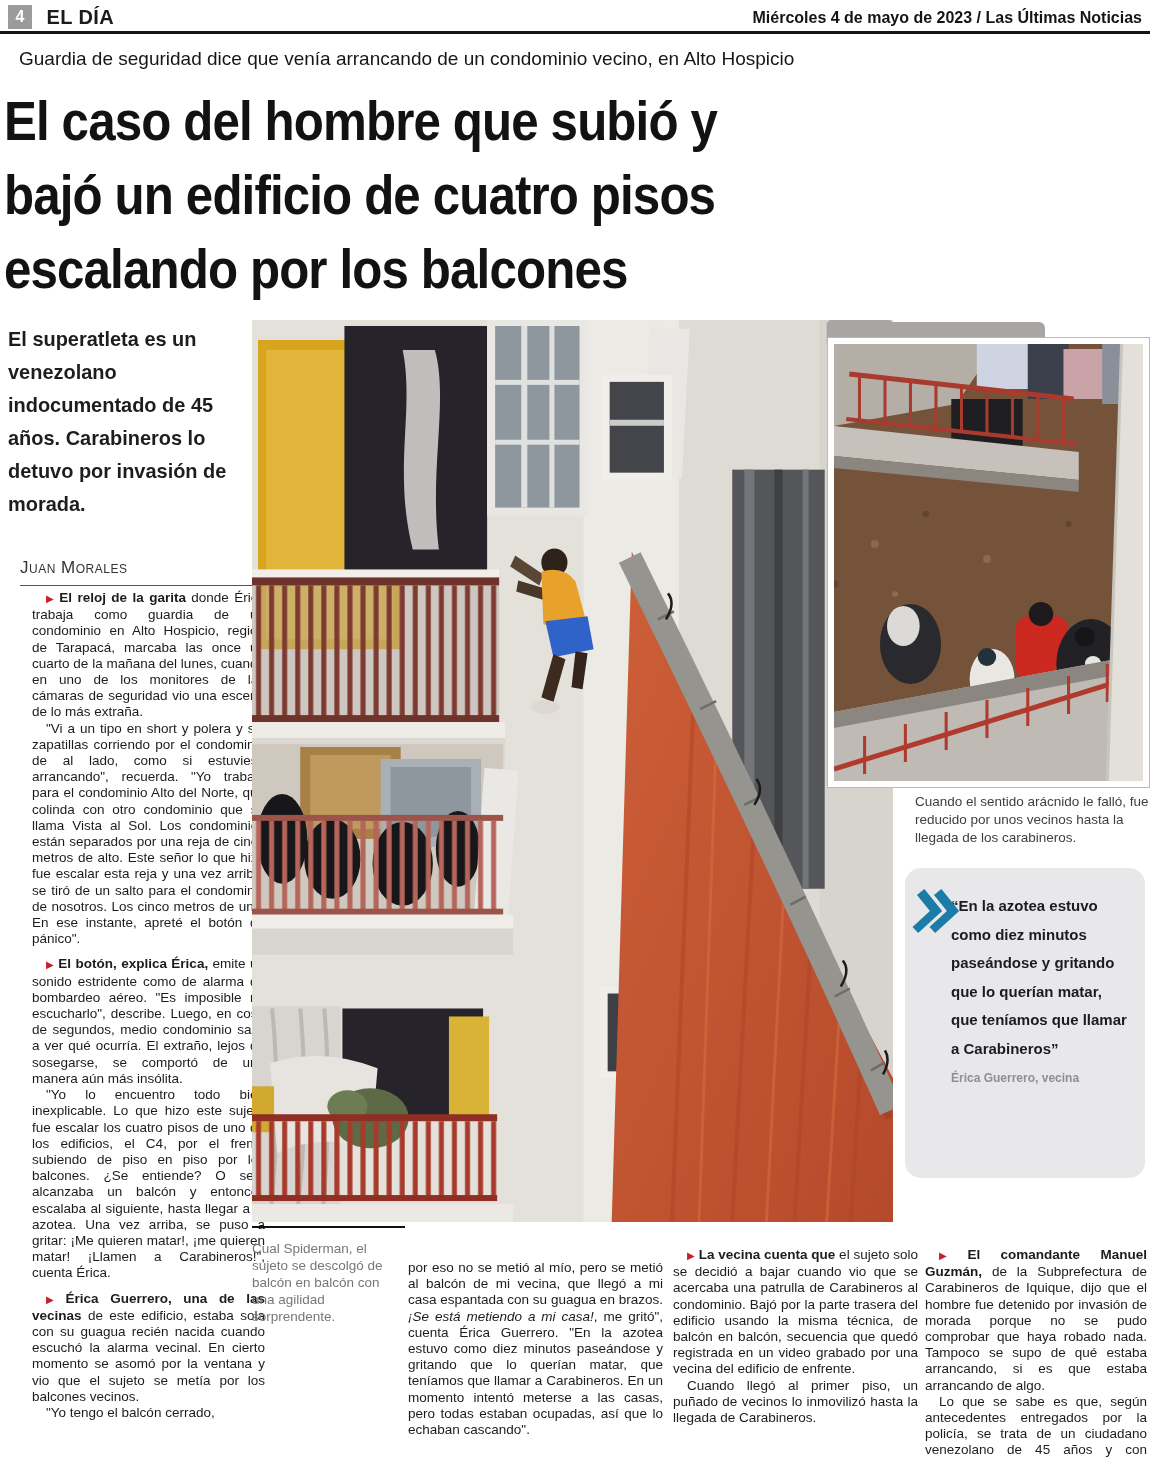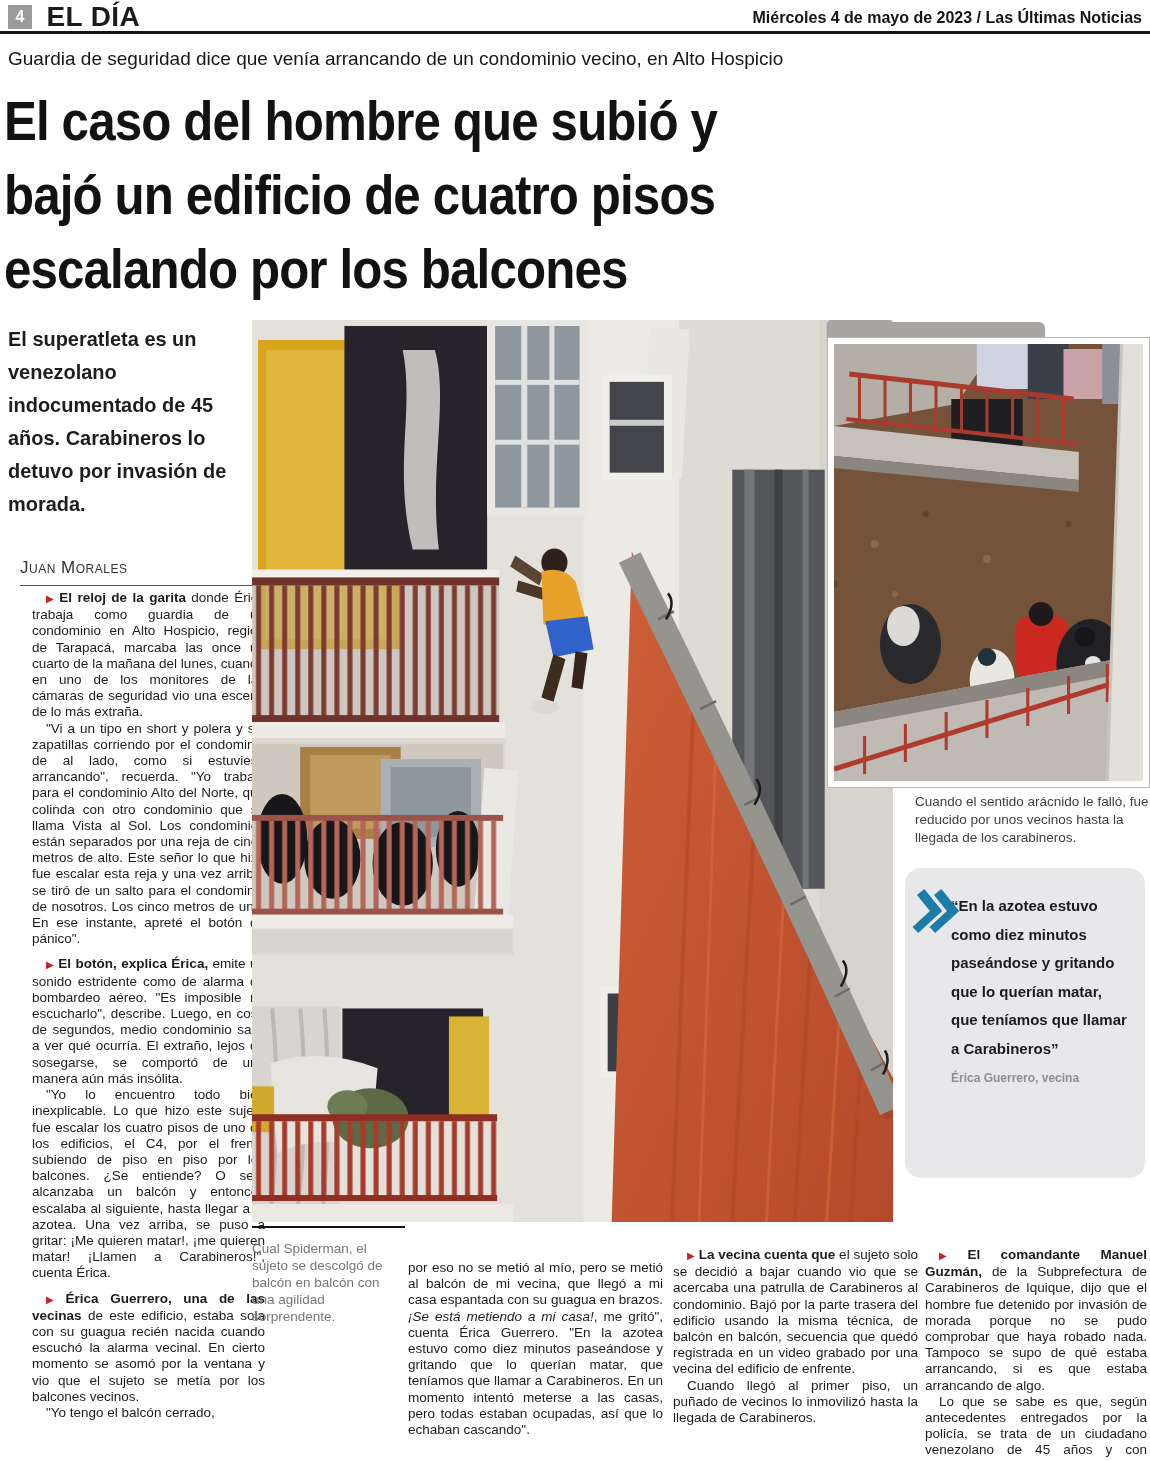--- a/index.html
+++ b/index.html
@@ -2,26 +2,26 @@
 <html><head>
 <meta charset="utf-8">
 <style>
   html,body{margin:0;padding:0;background:#f2f2f2;}
   .page{position:relative;width:1150px;height:1461px;background:#ffffff;margin:0 auto;
         font-family:"Liberation Sans",sans-serif;color:#1b1b1d;overflow:hidden;}
   
   .masthead-row{position:absolute;left:8px;top:5px;right:8px;height:26px;}
   .pageno{display:inline-block;width:24px;height:24px;background:#9b9b9b;color:#fff;
           font-weight:bold;text-align:center;line-height:24px;font-size:16px;vertical-align:top;}
-  .masthead{font-size:28px;font-weight:800;letter-spacing:.4px;margin-left:10px;vertical-align:top;line-height:24px;display:inline-block;text-align:center;}
+  .masthead{font-size:20px;font-weight:800;letter-spacing:.4px;margin-left:10px;vertical-align:top;line-height:24px;display:inline-block;text-align:center;}
   .dateline{position:absolute;right:0;top:4px;font-size:16px;color:#141414;}
   .dateline .date{font-weight:600;}
   .dateline .brand{font-weight:800;}
   .top-rule{position:absolute;left:0;top:31px;width:1150px;height:3px;background:#141414;}
-  .kicker{position:absolute;left:8px;top:48px;width:1100px;font-size:19px;font-weight:500;color:#161616;}
+  .kicker{position:absolute;left:19px;top:48px;width:1100px;font-size:19px;font-weight:500;color:#161616;}
   
   .headline{position:absolute;left:4px;top:84px;margin:0;font-size:56px;line-height:74px;
             font-weight:800;letter-spacing:-1px;color:#121212;transform:scaleX(.88);transform-origin:left top;white-space:nowrap;}
   .headline span{display:block;}
   
   .lede{position:absolute;left:8px;top:322px;width:245px;font-size:21px;line-height:33px;
         font-weight:700;color:#1d1d1f;transform:scaleX(.95);transform-origin:left top;}
   .byline{position:absolute;left:20px;top:558px;width:233px;font-variant:small-caps;
           font-size:17px;letter-spacing:.5px;color:#333;border-bottom:1.5px solid #555;padding-bottom:7px;}
   

